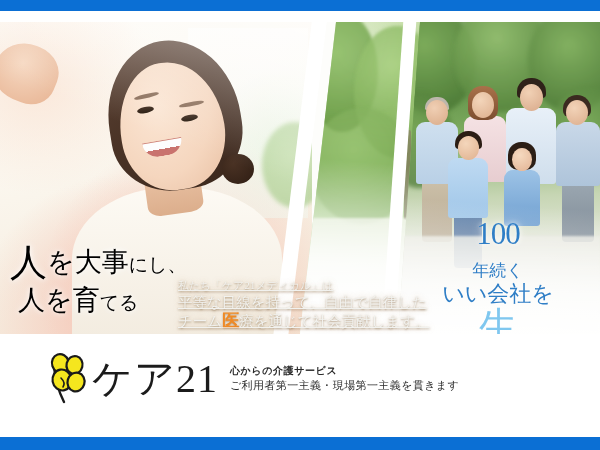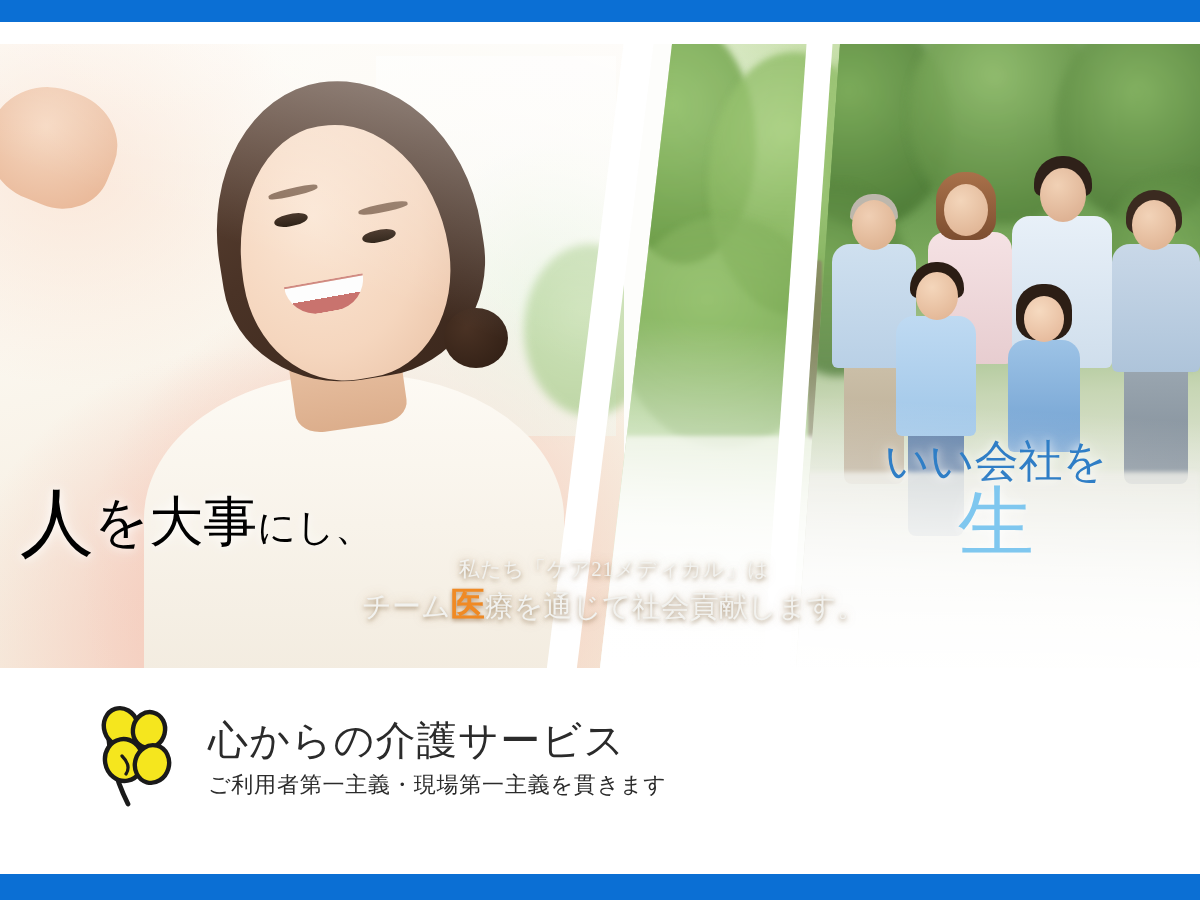--- a/index.html
+++ b/index.html
@@ -130,23 +130,23 @@
   
   #copy-left{position:absolute;left:10px;top:222px;width:190px;color:#000000;
      font-family:"Liberation Serif","DejaVu Serif",serif;line-height:1;
      text-shadow:0 0 5px rgba(255,255,255,.92),0 0 10px rgba(255,255,255,.75);}
   #copy-left .l1{display:block;white-space:nowrap;}
   #copy-left .l2{display:block;white-space:nowrap;margin-top:6px;padding-left:8px;}
   .big{font-size:37px;vertical-align:-4px;}
   .mid{font-size:27px;}
   .sml{font-size:19px;}
 
-  #copy-center{position:absolute;left:178px;top:258px;width:258px;text-align:center;
+  #copy-center{position:absolute;left:178px;top:258px;width:258px;
      color:#f2f2ef;font-family:"Liberation Serif","DejaVu Serif",serif;line-height:1.22;
-     text-shadow:0 1px 2px rgba(120,90,50,.55),0 0 6px rgba(160,120,70,.35);}
+     text-shadow:0 1px 2px rgba(120,90,50,.55),0 0 6px rgba(160,120,70,.35);text-decoration:underline;}
   #copy-center .c1{font-size:10.5px;letter-spacing:.4px;display:block;}
   #copy-center .c2{font-size:14.5px;display:block;margin-top:1px;}
   #copy-center .c3{font-size:14.5px;display:block;}
   #copy-center .hl{color:#f08a24;font-weight:bold;font-size:17px;
      text-shadow:0 1px 2px rgba(120,70,20,.55);}
 
   #copy-right{position:absolute;left:396px;top:196px;width:204px;text-align:center;
      font-family:"Liberation Serif","DejaVu Serif",serif;line-height:1.02;color:#2f7ec6;
      text-shadow:0 0 5px rgba(255,255,255,.9),0 0 11px rgba(255,255,255,.7);}
   #copy-right span{display:block;white-space:nowrap;}
@@ -161,21 +161,21 @@
   #footer{position:absolute;left:0;top:340px;width:600px;height:96px;background:#ffffff;}
   #logo-row{position:absolute;left:44px;top:12px;display:flex;align-items:center;}
   #logo-mark{position:relative;width:46px;height:54px;flex:0 0 auto;}
   #logo-name{display:flex;align-items:baseline;margin-left:2px;}
   #logo-kk{font-size:14px;color:#1b1b1b;letter-spacing:1px;align-self:flex-end;padding-bottom:3px;
      font-family:"Liberation Serif","DejaVu Serif",serif;}
   #logo-brand{font-size:40px;color:#1b1b1b;letter-spacing:1px;line-height:1;
      font-family:"Liberation Serif","DejaVu Serif",serif;}
   #tagline{margin-left:12px;color:#2b2b2b;line-height:1.45;
      font-family:"Liberation Serif","DejaVu Serif",serif;}
-  #tagline .t1{display:block;font-size:20px;letter-spacing:.6px;}
+  #tagline .t1{display:block;font-size:10px;letter-spacing:.6px;font-weight:bold;}
   #tagline .t2{display:block;font-size:11px;letter-spacing:.4px;}
 </style>
 </head>
 <body>
 
 <div id="stage">
 
   <div id="topbar" class="bar"></div>
 
   <div id="banner">
@@ -242,30 +242,35 @@
       <div id="family-fade"></div>
     </div>
 
     <div id="div1" class="divider"></div>
     <div id="div2" class="divider"></div>
 
     <div id="copy-left">
       <span class="l1">
         <span class="big">人</span><span class="mid">を大事</span><span class="sml">にし、</span>
       </span>
+      <span class="l2">
+        <span class="mid">人を育</span><span class="sml">てる</span>
+      </span>
     </div>
 
     <div id="copy-center">
       <span class="c1">私たち「ケア21メディカル」は</span>
+      <span class="c2">平等な目線を持って、自由で自律した</span>
       <span class="c3">
         <span>チーム</span><span class="hl">医</span><span>療を通じて社会貢献します。</span>
       </span>
     </div>
 
     <div id="copy-right">
+      <span class="r1"><span>100</span><small>年続く</small></span>
       <span class="r2">いい会社を</span>
       <span class="r4">
           <span class="kanji">生</span>
         </span>
     </div>
 
   </div>
 
   <div id="footer">
     <div id="logo-row">
@@ -275,20 +280,21 @@
           <path d="M20 50 C15 40 11 28 10 14 C9.6 8 12 4 15 5" fill="none" stroke="#1a1a1a" stroke-width="2.4" stroke-linecap="round"></path>
           <ellipse cx="16.5" cy="11.5" rx="8.5" ry="9.5" transform="rotate(-18 16.5 11.5)" fill="#f5e61e" stroke="#1a1a1a" stroke-width="2.2"></ellipse>
           <ellipse cx="30.5" cy="13" rx="8" ry="9" transform="rotate(14 30.5 13)" fill="#f5e61e" stroke="#1a1a1a" stroke-width="2.2"></ellipse>
           <ellipse cx="18" cy="28" rx="9.5" ry="10.5" transform="rotate(-10 18 28)" fill="#f5e61e" stroke="#1a1a1a" stroke-width="2.2"></ellipse>
           <ellipse cx="32" cy="30" rx="8.5" ry="9.5" transform="rotate(16 32 30)" fill="#f5e61e" stroke="#1a1a1a" stroke-width="2.2"></ellipse>
           <path d="M17 26 C20 29 21 32 19 35" fill="none" stroke="#1a1a1a" stroke-width="1.6" stroke-linecap="round"></path>
         </svg>
       </div>
 
       <div id="logo-name">
+        <span id="logo-brand">ケア21</span>
       </div>
 
       <div id="tagline">
         <span class="t1">心からの介護サービス</span>
         <span class="t2">ご利用者第一主義・現場第一主義を貫きます</span>
       </div>
 
     </div>
   </div>
 

